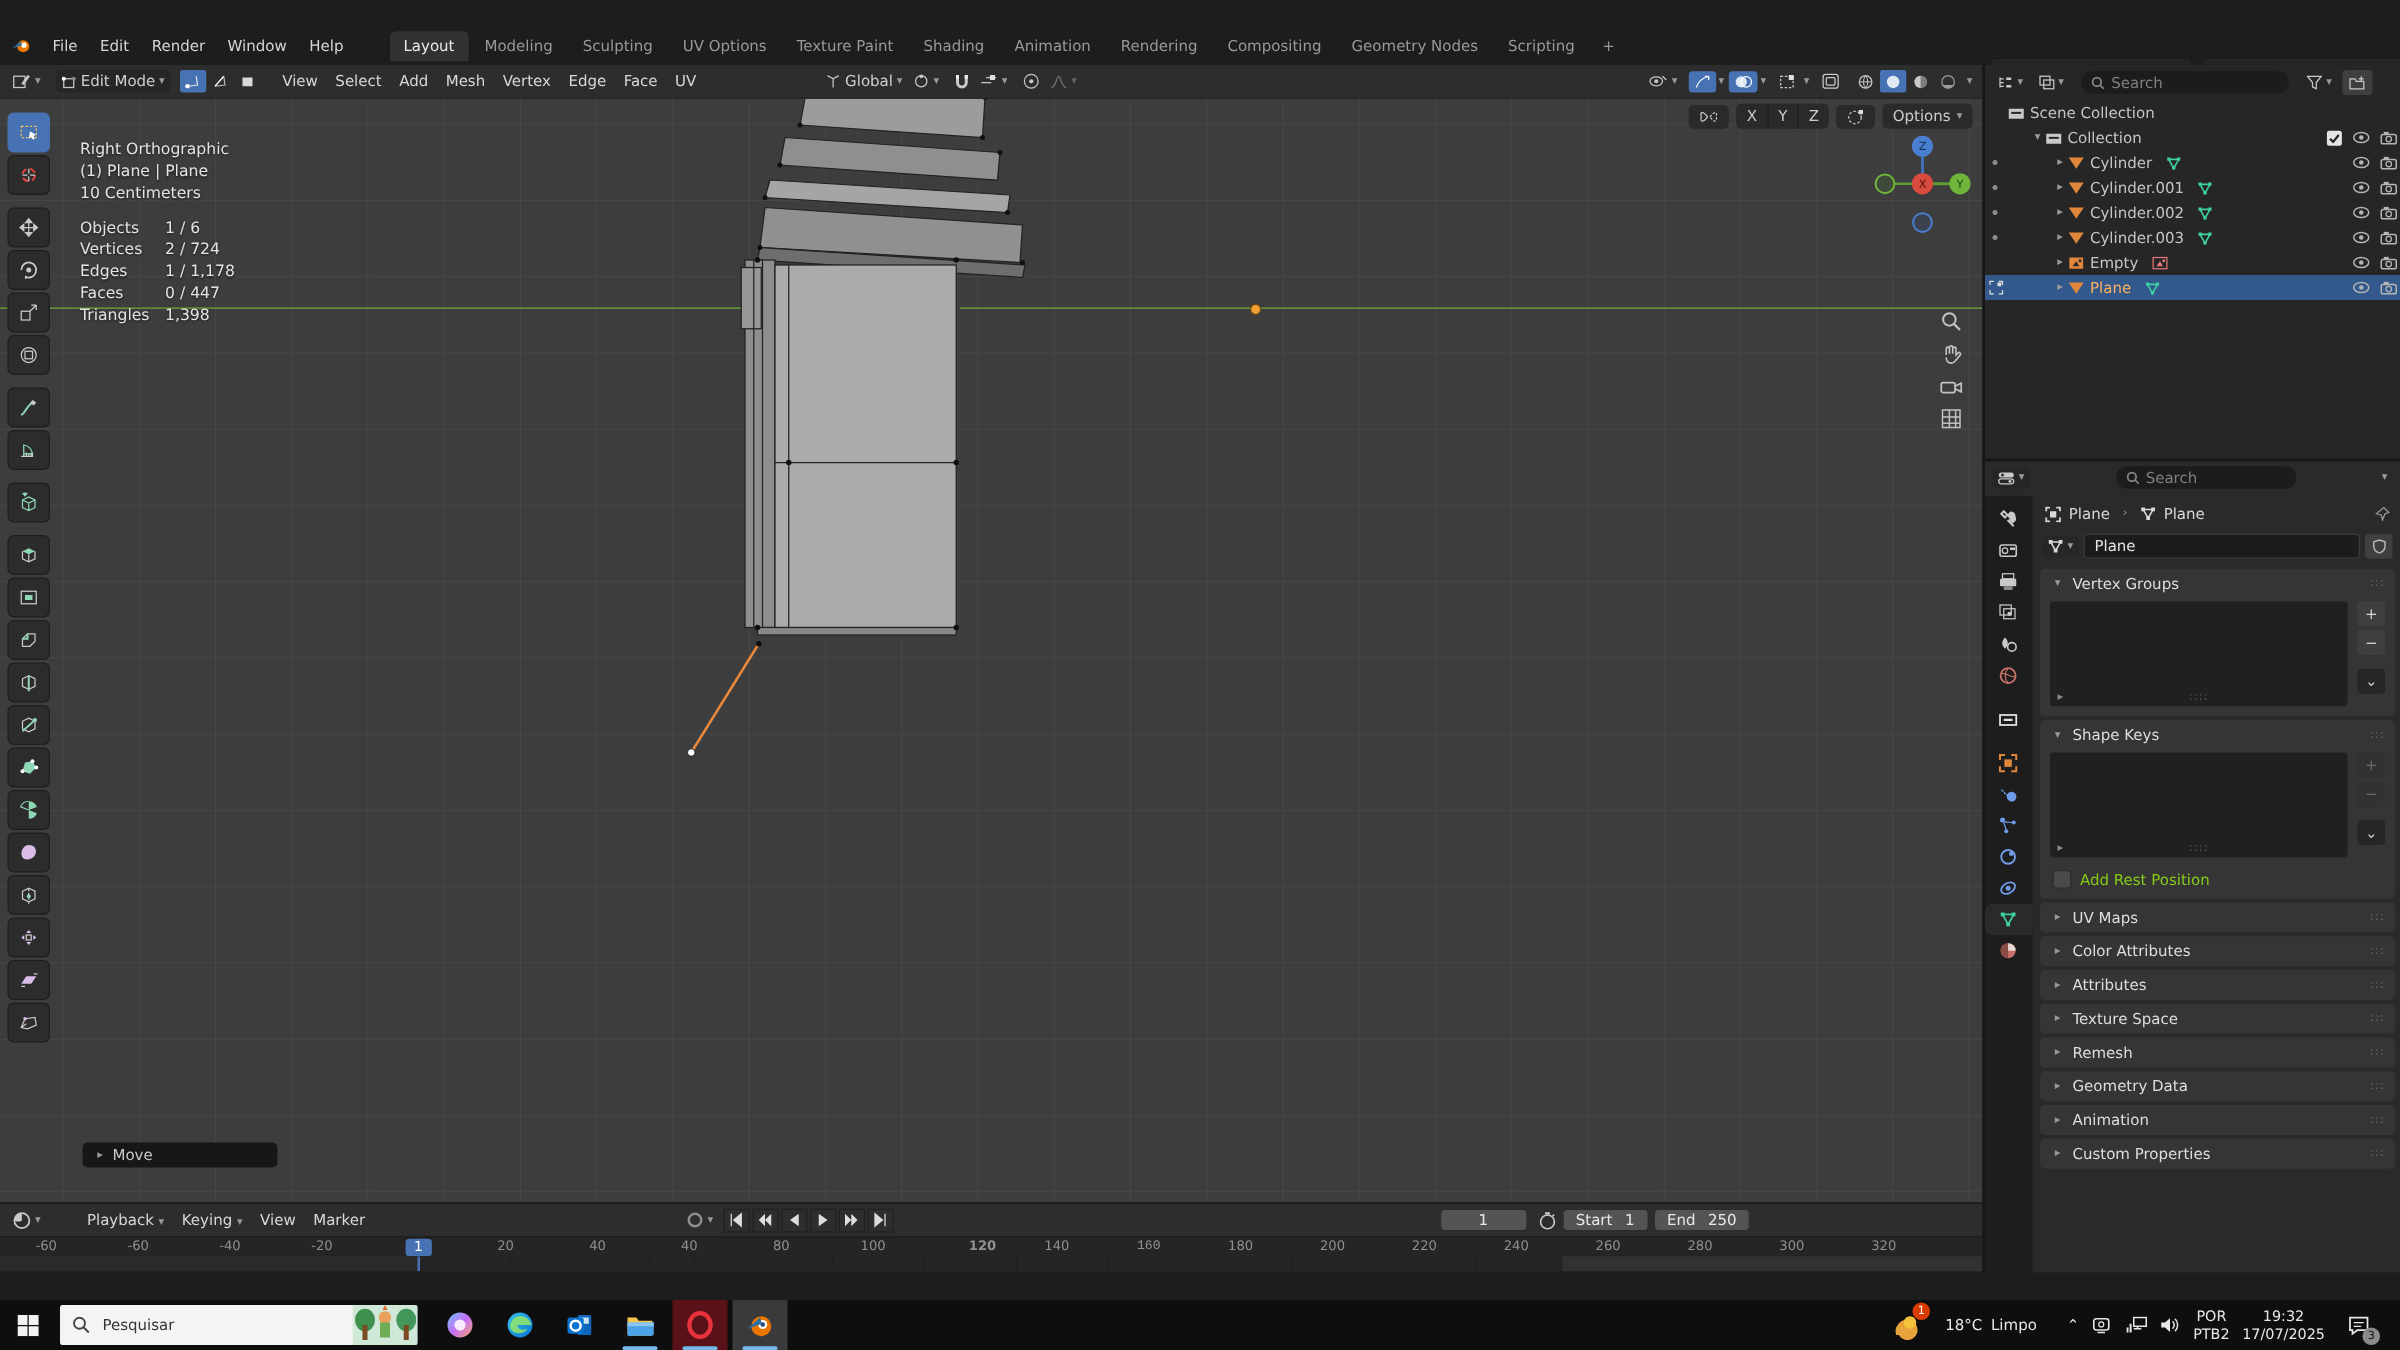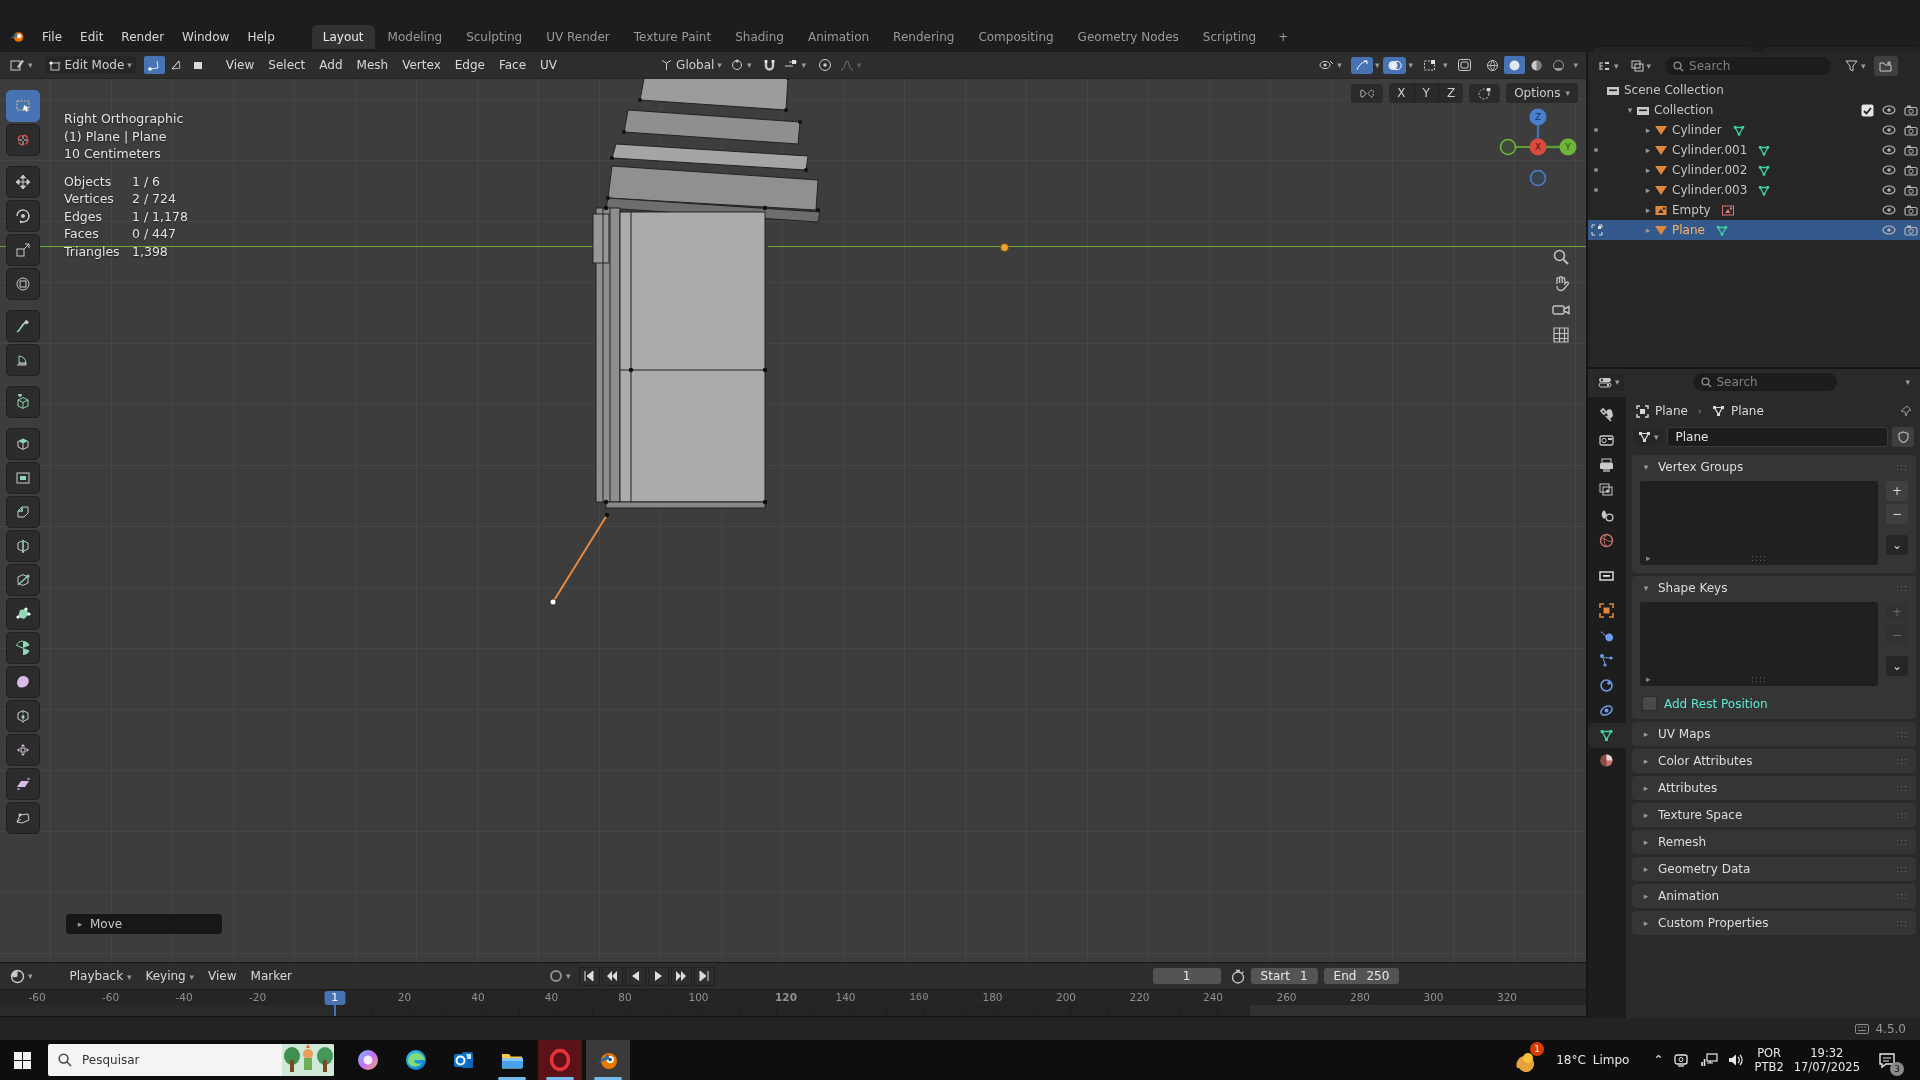--- a/index.html
+++ b/index.html
@@ -92,21 +92,21 @@
   .panel-h{display:flex;align-items:center;gap:6px;padding:5px 8px;color:#dedede;}
   .panel-h .grip{margin-left:auto;color:#6f6f6f;letter-spacing:1px;font-size:9px;}
   .listbox{background:#202020;border-radius:3px;margin:2px 8px 8px 8px;height:84px;position:relative;}
   .listbox .fgrip{position:absolute;bottom:2px;left:50%;transform:translateX(-50%);color:#5d5d5d;font-size:9px;letter-spacing:1px;}
   .listbox .farrow{position:absolute;bottom:2px;left:6px;color:#8a8a8a;font-size:9px;}
   .lb-wrap{display:flex;}
   .lb-col{display:flex;flex-direction:column;gap:3px;padding:2px 8px 0 0;}
   .sq{width:22px;height:20px;background:#3f3f3f;border-radius:3px;display:flex;align-items:center;justify-content:center;color:#d5d5d5;}
   .sq.dis{color:#6a6a6a;background:#323232;}
   .sq.dark{background:#262626;margin-top:8px;}
-  .cbrow{display:flex;align-items:center;gap:7px;padding:2px 10px 8px 10px;color:#5eead4;}
+  .cbrow{display:flex;align-items:center;gap:7px;padding:2px 10px 8px 10px;color:#84cc16;}
   .cbox{width:13px;height:13px;background:#4a4a4a;border:1px solid #2c2c2c;border-radius:3px;}
   
   #taskbar{left:0;top:1040px;width:1920px;height:40px;background:#0e0e0e;display:flex;align-items:center;}
   #tb-search{display:flex;align-items:center;background:#f4f4f4;color:#333;height:32px;width:286px;margin-left:4px;border-radius:2px;overflow:hidden;}
   .tb-ico{width:44px;height:40px;display:flex;align-items:center;justify-content:center;position:relative;}
   .tb-ico .ul{position:absolute;bottom:0;left:8px;right:8px;height:3px;background:#76b9ed;border-radius:2px;}
   .tray{display:flex;align-items:center;color:#e8e8e8;font-size:12px;gap:10px;}
   .badge{position:absolute;background:#d83b01;color:#fff;border-radius:50%;font-size:9px;width:14px;height:14px;display:flex;align-items:center;justify-content:center;}
 </style>
 </head>
@@ -127,21 +127,21 @@
         <span class="menu-item">File</span>
         <span class="menu-item">Edit</span>
         <span class="menu-item">Render</span>
         <span class="menu-item">Window</span>
         <span class="menu-item">Help</span>
       </div>
     <div class="row" id="workspace-tabs" style="margin-left:28px;gap:2px;">
         <span class="ws-tab active">Layout</span>
         <span class="ws-tab">Modeling</span>
         <span class="ws-tab">Sculpting</span>
-        <span class="ws-tab">UV Render</span>
+        <span class="ws-tab">UV Options</span>
         <span class="ws-tab">Texture Paint</span>
         <span class="ws-tab">Shading</span>
         <span class="ws-tab">Animation</span>
         <span class="ws-tab">Rendering</span>
         <span class="ws-tab">Compositing</span>
         <span class="ws-tab">Geometry Nodes</span>
         <span class="ws-tab">Scripting</span>
       </div>
     <span class="ws-tab">+</span>
 
@@ -700,30 +700,20 @@
         <span class="tick" style="left: 1507px;">320</span>
         <span id="curframe-pill" style="left: 334.675px;">1</span>
       </div>
     <div id="tl-channel">
         <div id="tl-inrange" style="left: 334.675px; width: 915.075px;"></div>
         <div id="tl-outright" style="left: 1249.75px; right: 0px;"></div>
         <div id="playhead" style="left: 333.675px; top: 0px; height: 12px;"></div>
       </div>
   </div>
 
-  <div class="abs row" id="statusbar">
-    <span style="flex:1;"></span>
-    <span style="margin-right:6px;">
-        <svg width="14" height="10" viewBox="0 0 14 10">
-          <rect x="0.5" y="0.5" width="13" height="9" rx="1.5" fill="none" stroke="#8a8a8a"></rect>
-          <path d="M3 3 h2 M6 3 h2 M9 3 h2 M3 6.5 h8" stroke="#8a8a8a"></path>
-        </svg>
-      </span>
-    <span style="margin-right:14px;">4.5.0</span>
-  </div>
 
   <div class="abs" id="outliner">
     <div id="outliner-header">
       <span class="hbtn grp">
           <svg width="13" height="12" viewBox="0 0 13 12">
             <path d="M2 2 v8 M2 3 h3 M2 6 h3 M2 9 h3" stroke="#c9c9c9"></path>
             <rect x="7" y="2" width="4" height="2" fill="#c9c9c9"></rect>
             <rect x="7" y="8" width="4" height="2" fill="#c9c9c9"></rect>
           </svg>
           <span class="chev">▾</span>

